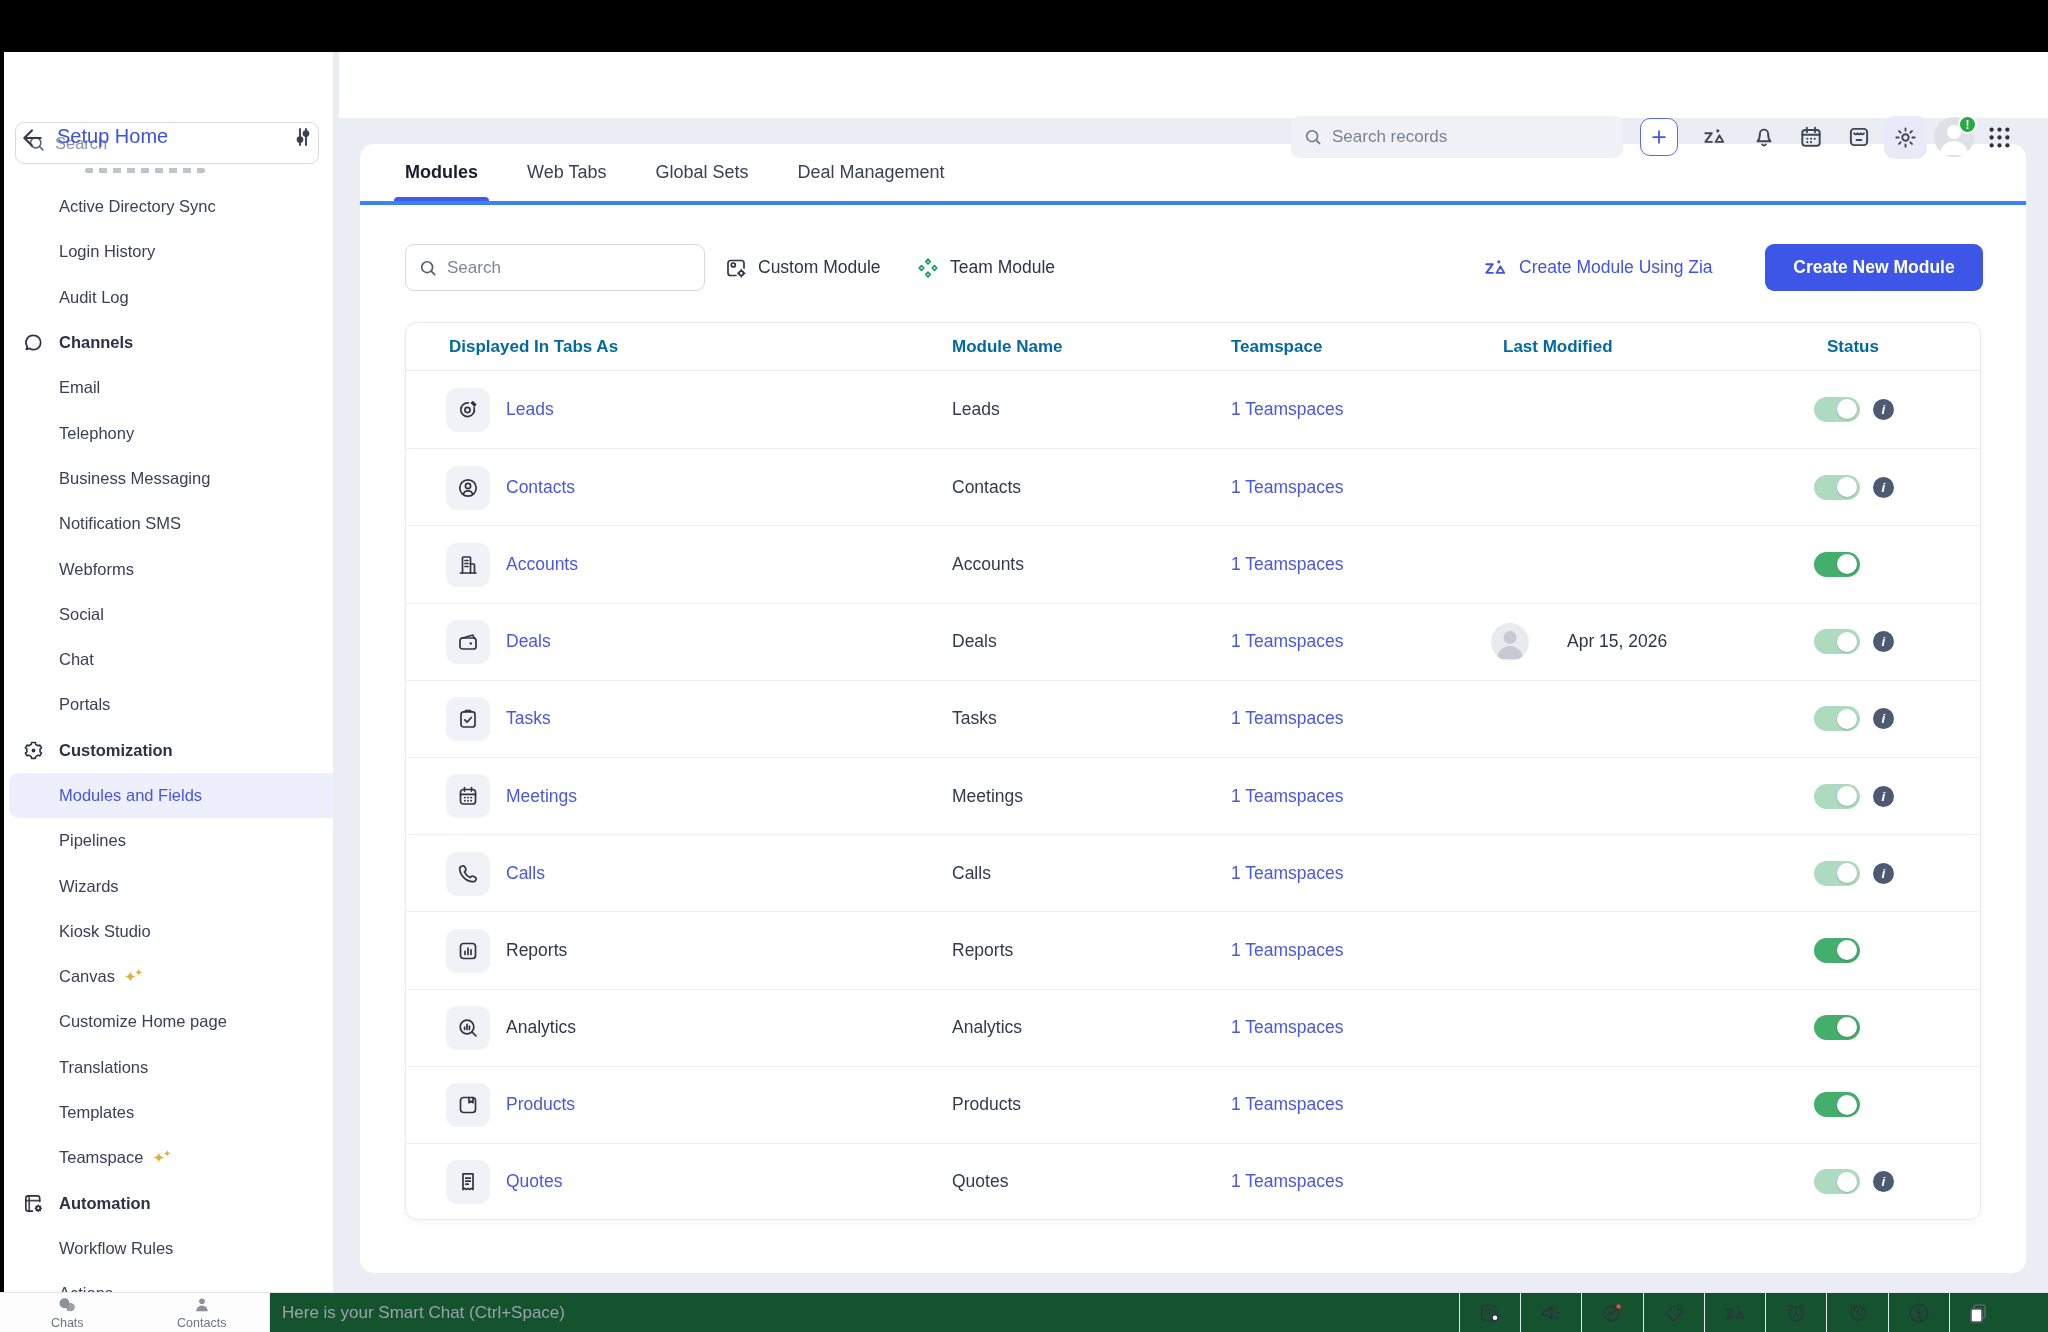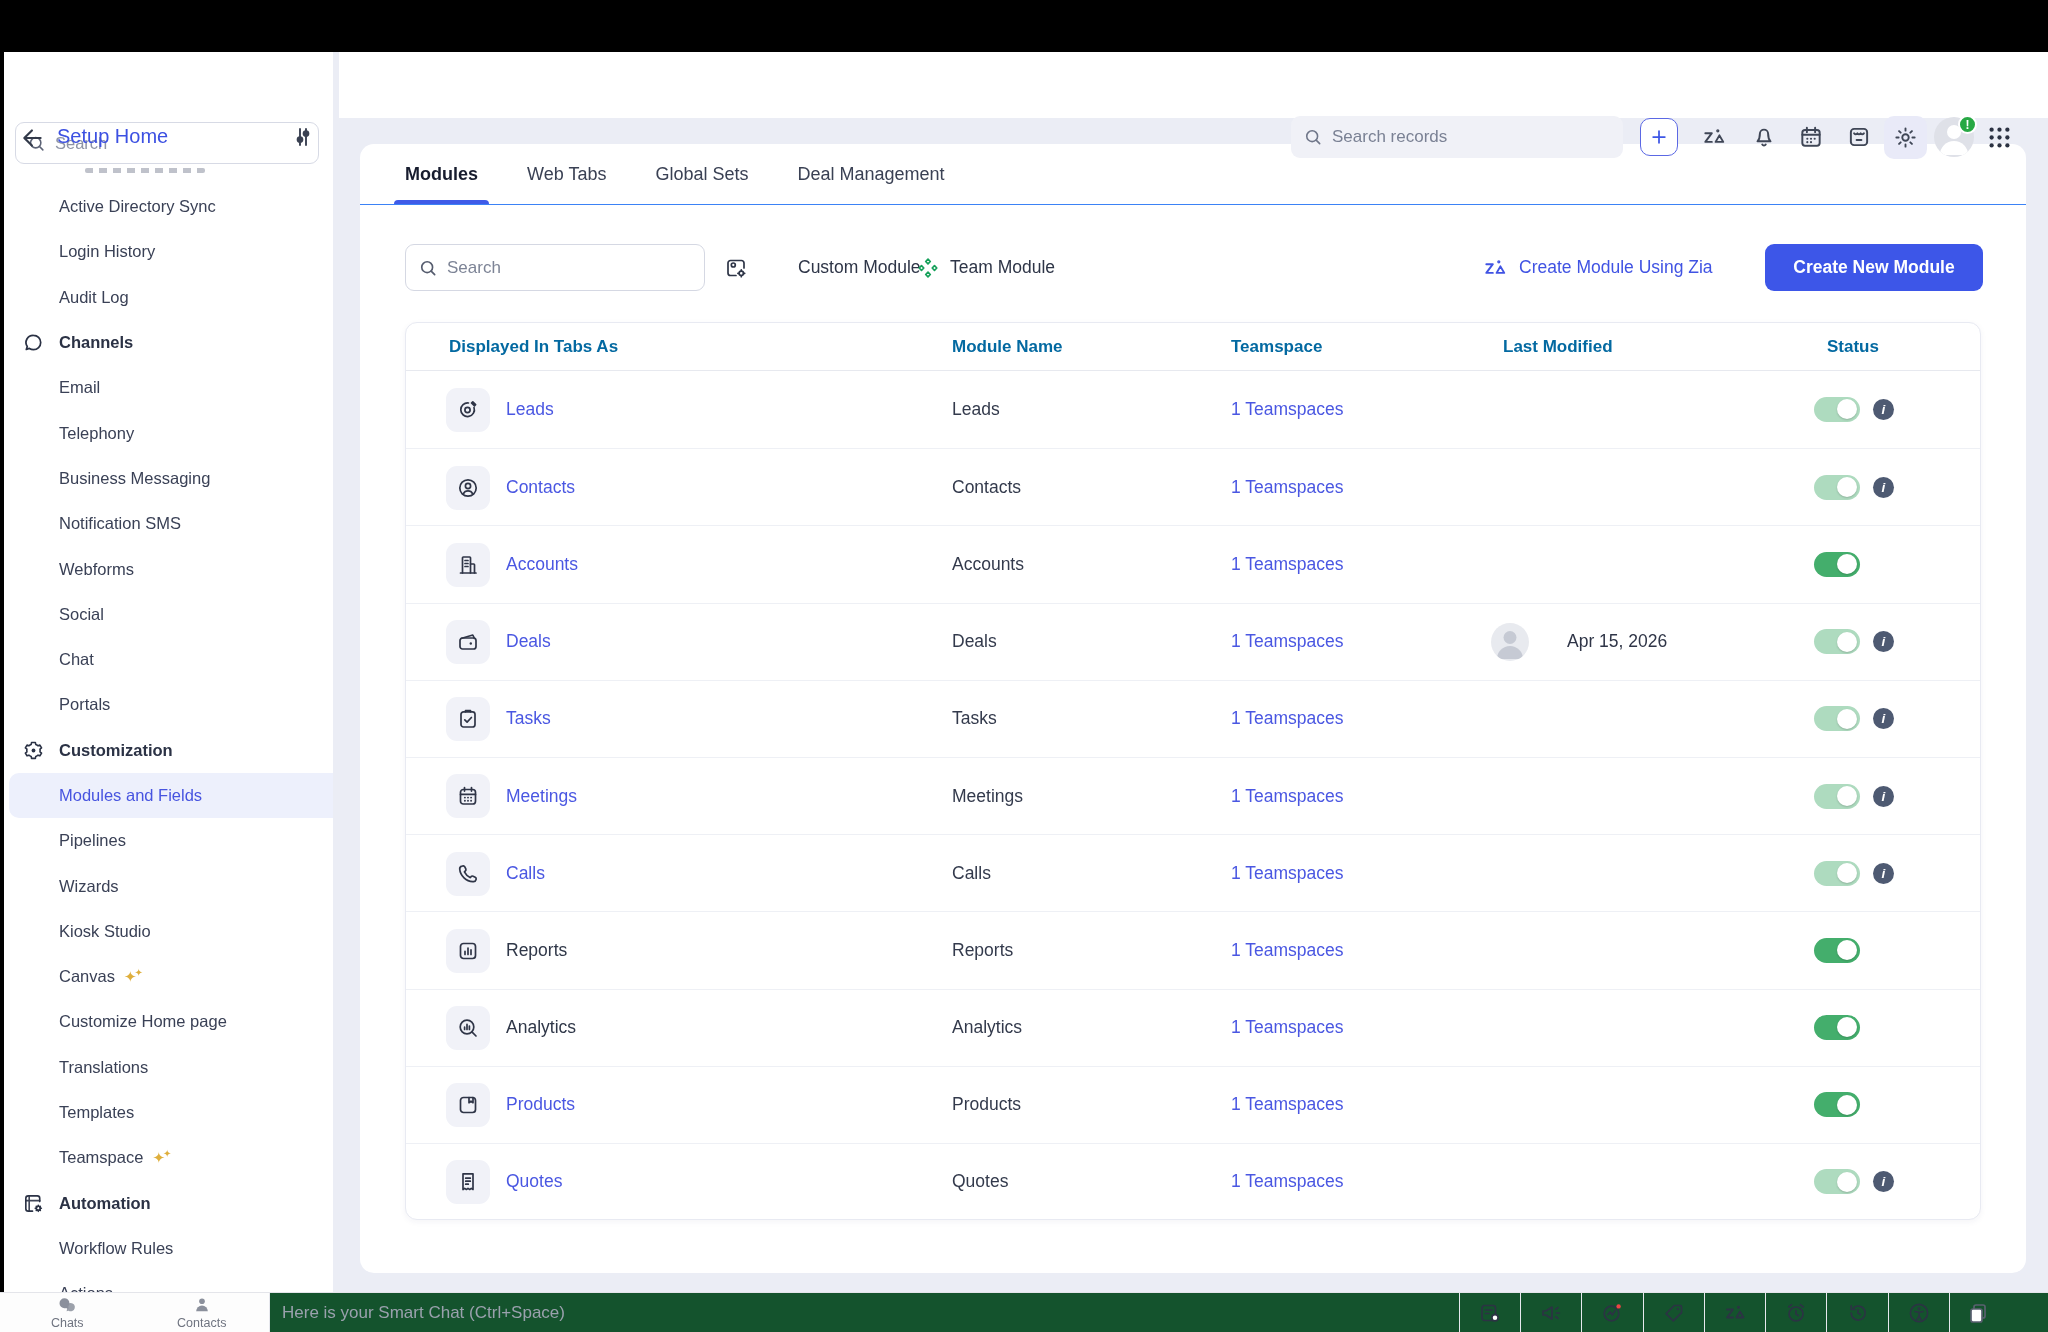--- a/index.html
+++ b/index.html
@@ -44,33 +44,33 @@
   .side-row .lbl { margin-left:59px; color:#3a4156; white-space:nowrap; }
   .side-row.section .lbl { font-weight:700; color:#2b3245; margin-left:59px; }
   .side-row .s-icon { position:absolute; left:22px; width:23px; height:23px; color:#2b3245; }
   .side-row .chev { position:absolute; right:30px; width:17px; height:17px; color:#3c4257; }
   .side-row.selected { background:#edf0fc; border-radius:10px; margin:0 9px; }
   .side-row.selected .lbl { color:#4754e0; margin-left:50px; }
   .sparkle { color:#dfaf3c; font-size:15px; margin-left:9px; letter-spacing:-2px; }
   .sparkle .sm { font-size:10px; vertical-align:super; }
 
   
-  .tabs { position:absolute; left:0; top:0; width:100%; height:61px; display:flex; align-items:stretch; padding-left:45px; border-bottom:1px solid #3b82f6; }
+  .tabs { position:absolute; left:0; top:0; width:100%; height:61px; display:flex; align-items:stretch; padding-left:45px; border-bottom:4px solid #3b82f6; }
   .tab { display:flex; align-items:center; margin-right:49px; font-size:18px; color:#3a4154; position:relative; cursor:pointer; }
   .tab.active { color:#171c2e; font-weight:700; }
   .tab.active::after { content:""; position:absolute; left:-11px; right:-11px; bottom:0; height:4px; border-radius:4px 4px 0 0; background:#3f5be8; }
 
   
   .tb-search { position:absolute; left:45px; top:100px; width:300px; height:47px; border:1.4px solid #d5d8e3; border-radius:9px; display:flex; align-items:center; padding:0 12px; background:#fff; }
   .tb-search svg { width:20px; height:20px; color:#555c6e; flex:0 0 auto; }
   .tb-search input { border:none; outline:none; font-size:17px; margin-left:9px; width:100%; color:#333; font-family:inherit; }
   .tb-search input::placeholder { color:#7d8496; }
   .tb-action { position:absolute; top:100px; height:47px; display:flex; align-items:center; cursor:pointer; font-size:17.5px; font-weight:500; color:#2e3547; }
   .tb-action svg { width:24px; height:24px; margin-right:10px; }
-  .tb-custom { left:364px;gap:40px; }  .tb-custom svg { color:#2e3547; }
+  .tb-custom { left:364px; }  .tb-custom svg { color:#2e3547; }
   .tb-team { left:556px; }    .tb-team svg { color:#16a05a; }
   .zia-link { position:absolute; left:1122px; top:100px; height:47px; display:flex; align-items:center; cursor:pointer; color:#4053e3; font-size:17.5px; font-weight:500; }
   .zia-link svg { width:26px; height:26px; margin-right:11px; }
   .create-btn { position:absolute; left:1405px; top:100px; width:218px; height:47px; background:#3d56e8; border:none; border-radius:9px; color:#fff; font-size:17.5px; font-weight:700; cursor:pointer; font-family:inherit; }
 
   
   .table-card { position:absolute; left:45px; top:178px; width:1576px; height:898px; border:1px solid #e8eaf2; border-radius:12px; background:#fff; box-shadow:0 2px 6px rgba(30,40,90,.05); overflow:hidden; }
   .thead { position:relative; height:48px; border-bottom:1px solid #e7e9ef; }
   .th { position:absolute; top:0; height:48px; display:flex; align-items:center; font-size:17px; font-weight:700; color:#0369a1; }
   .trow { position:relative; height:77.2px; border-top:1px solid #eef0f5; }

